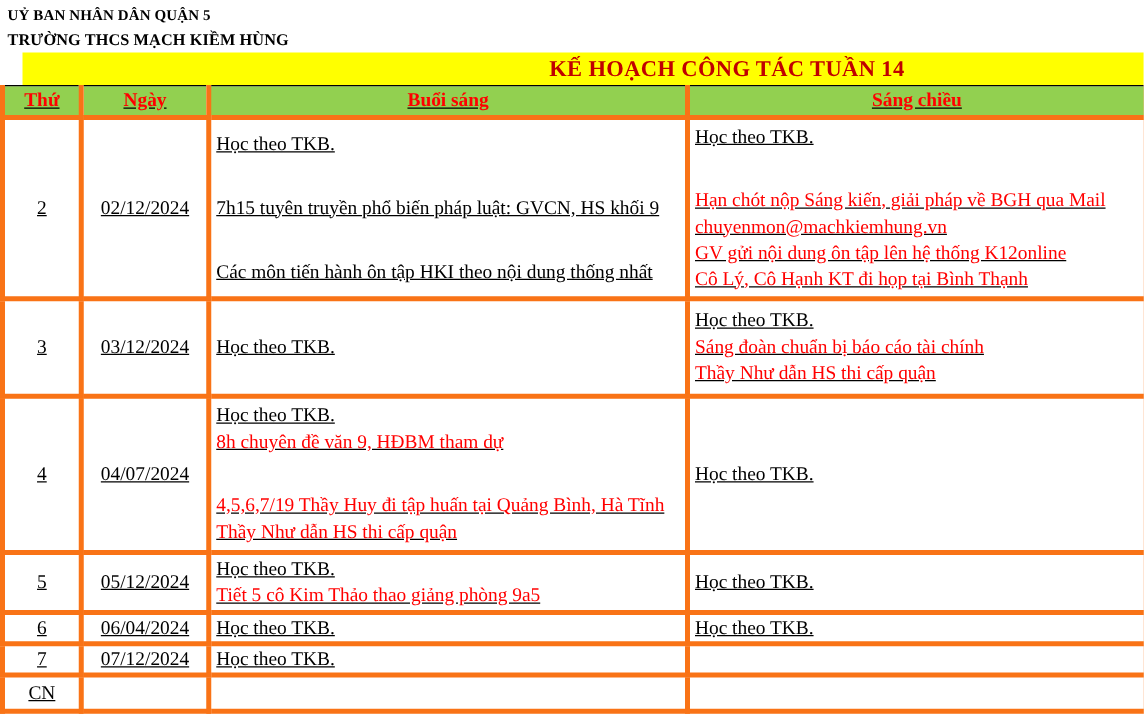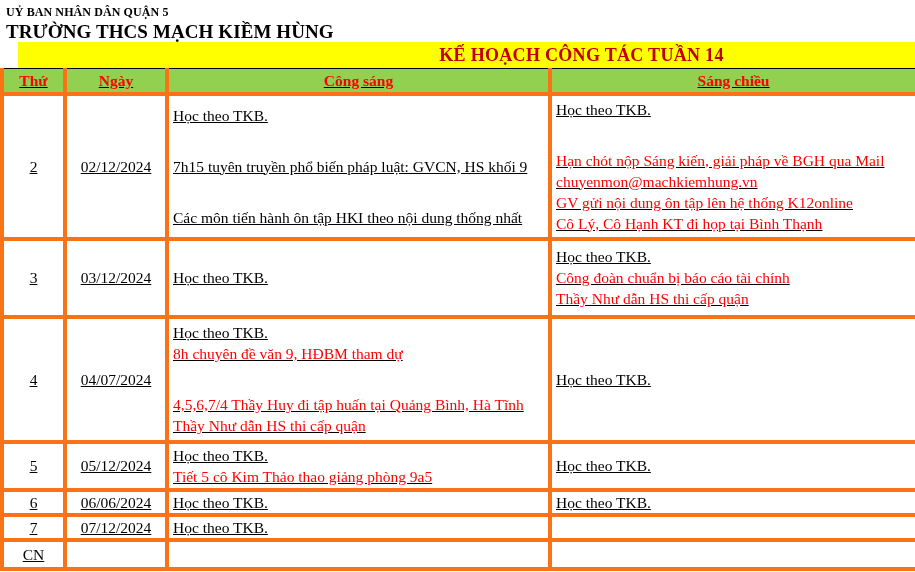--- a/index.html
+++ b/index.html
@@ -29,21 +29,21 @@
     box-sizing: border-box;
   }
   .org-line1 {
     font-size: 12px;
     line-height: 20px;
     letter-spacing: 0.1px;
     white-space: nowrap;
     font-weight: bold;
   }
   .org-line2 {
-    font-size: 19px;
+    font-size: 13px;
     line-height: 20px;
     font-weight: bold;
     letter-spacing: 0.1px;
     white-space: nowrap;
   }
 
   
   .banner {
     background: #FFFF00;
     height: 26px;
@@ -140,21 +140,21 @@
     <colgroup>
       <col class="c-thu">
         <col class="c-ngay">
         <col class="c-sang">
         <col class="c-chieu">
     </colgroup>
     <thead>
       <tr>
         <th>Thứ</th>
         <th>Ngày</th>
-        <th>Công sáng</th>
+        <th>Buổi sáng</th>
         <th>Sáng chiều</th>
       </tr>
     </thead>
     <tbody>
 
       <tr class="r2">
         <td class="col-thu">2</td>
         <td class="col-ngay">02/12/2024</td>
         <td class="col-sang">
           <span class="ln blk">Học theo TKB.</span>
@@ -170,32 +170,32 @@
       </tr>
 
       <tr class="r3">
         <td class="col-thu">3</td>
         <td class="col-ngay">03/12/2024</td>
         <td class="col-sang">
           <span class="ln blk">Học theo TKB.</span>
         </td>
         <td class="col-chieu">
           <span class="ln blk">Học theo TKB.</span>
-          <span class="ln red">Công đoàn chuẩn bị báo cáo tài chính</span>
+          <span class="ln red">Sáng đoàn chuẩn bị báo cáo tài chính</span>
           <span class="ln red">Thầy Như dẫn HS thi cấp quận</span>
         </td>
       </tr>
 
       <tr class="r4">
         <td class="col-thu">4</td>
         <td class="col-ngay">04/07/2024</td>
         <td class="col-sang">
           <span class="ln blk">Học theo TKB.</span>
           <span class="ln red">8h chuyên đề văn 9, HĐBM tham dự</span>
-          <span class="ln wrap red">4,5,6,7/4 Thầy Huy đi tập huấn tại Quảng Bình, Hà Tĩnh</span>
+          <span class="ln wrap red">4,5,6,7/19 Thầy Huy đi tập huấn tại Quảng Bình, Hà Tĩnh</span>
           <span class="ln red">Thầy Như dẫn HS thi cấp quận</span>
         </td>
         <td class="col-chieu">
           <span class="ln blk">Học theo TKB.</span>
         </td>
       </tr>
 
       <tr class="r5">
         <td class="col-thu">5</td>
         <td class="col-ngay">05/12/2024</td>
@@ -203,21 +203,21 @@
           <span class="ln blk">Học theo TKB.</span>
           <span class="ln red">Tiết 5 cô Kim Thảo thao giảng phòng 9a5</span>
         </td>
         <td class="col-chieu">
           <span class="ln blk">Học theo TKB.</span>
         </td>
       </tr>
 
       <tr class="r6">
         <td class="col-thu">6</td>
-        <td class="col-ngay">06/06/2024</td>
+        <td class="col-ngay">06/04/2024</td>
         <td class="col-sang">
           <span class="ln blk">Học theo TKB.</span>
         </td>
         <td class="col-chieu">
           <span class="ln blk">Học theo TKB.</span>
         </td>
       </tr>
 
       <tr class="r7">
         <td class="col-thu">7</td>

